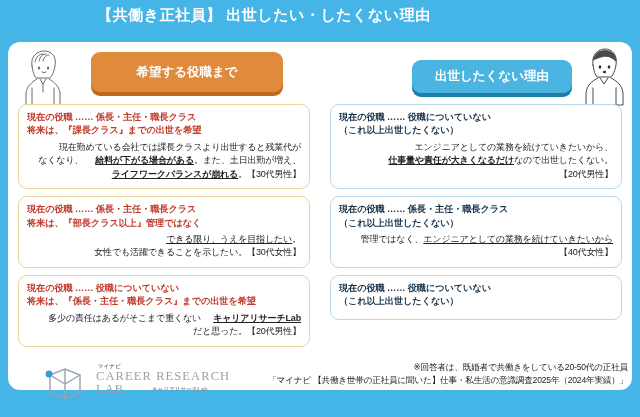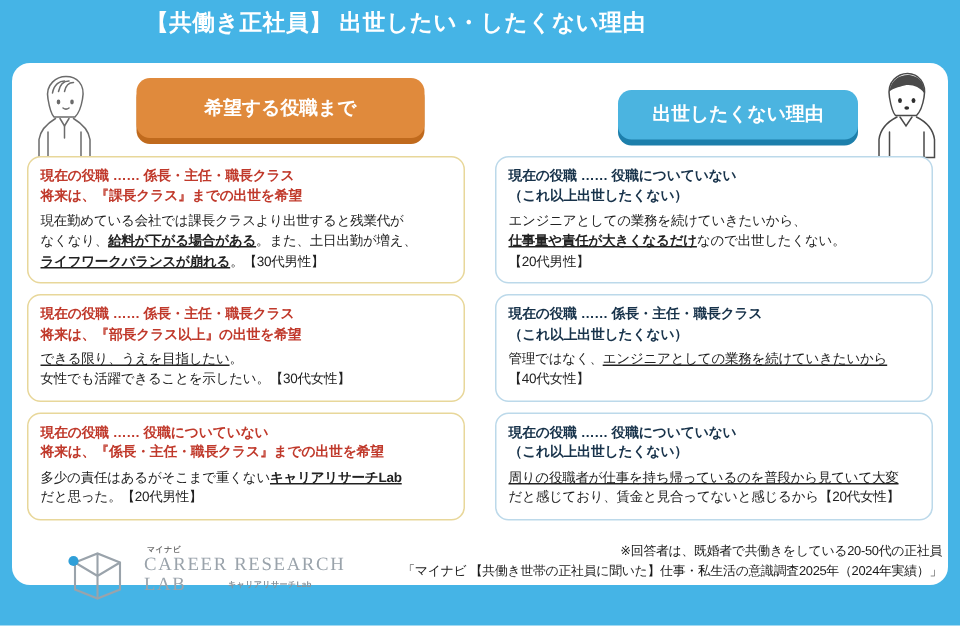--- a/index.html
+++ b/index.html
@@ -62,24 +62,24 @@
 
   .c-head{
     font-size:9.2px;font-weight:bold;line-height:1.45;
     margin-bottom:3px;letter-spacing:-.1px;
   }
   .card-left .c-head{color:#c0392b;}
   .card-right .c-head{color:#17324a;}
   .c-head .ln{display:block;white-space:nowrap;}
 
   .c-body{
-    font-size:9px;line-height:1.5;color:#222;letter-spacing:-.15px;
+    font-size:9px;line-height:1.5;color:#222;letter-spacing:-.15px;text-align:right;
   }
   .c-body .ln{display:block;white-space:nowrap;}
-  .u{text-decoration:underline;font-weight:bold;}
+  .u{text-decoration:underline;font-weight:bold;margin-left:12px;}
   .ub{text-decoration:underline;}
 
   
   .footer{
     position:absolute;left:8px;top:358px;width:624px;height:40px;
   }
   .logo{position:absolute;left:32px;top:6px;width:200px;height:34px;}
   .logo-kana{
     position:absolute;left:58px;top:-1px;font-size:5.2px;color:#6f6f6f;
     letter-spacing:.4px;font-weight:bold;
@@ -158,21 +158,21 @@
       <div class="c-body">
         <span class="ln">現在勤めている会社では課長クラスより出世すると残業代が</span>
         <span class="ln">なくなり、<span class="u">給料が下がる場合がある</span>。また、土日出勤が増え、</span>
         <span class="ln"><span class="u">ライフワークバランスが崩れる</span>。【30代男性】</span>
       </div>
     </div>
 
     <div class="card card-left">
       <div class="c-head">
         <span class="ln">現在の役職 …… 係長・主任・職長クラス</span>
-        <span class="ln">将来は、『部長クラス以上』の出世を希望</span>
+        <span class="ln">将来は、『部長クラス以上』管理ではなく</span>
       </div>
       <div class="c-body">
         <span class="ln"><span class="ub">できる限り、うえを目指したい</span>。</span>
         <span class="ln">女性でも活躍できることを示したい。【30代女性】</span>
       </div>
     </div>
 
     <div class="card card-left">
       <div class="c-head">
         <span class="ln">現在の役職 …… 役職についていない</span>
@@ -208,24 +208,20 @@
       <div class="c-body">
         <span class="ln">管理ではなく、<span class="ub">エンジニアとしての業務を続けていきたいから</span></span>
         <span class="ln">【40代女性】</span>
       </div>
     </div>
 
     <div class="card card-right">
       <div class="c-head">
         <span class="ln">現在の役職 …… 役職についていない</span>
         <span class="ln">（これ以上出世したくない）</span>
-      </div>
-      <div class="c-body">
-        <span class="ln"><span class="ub">周りの役職者が仕事を持ち帰っているのを普段から見ていて大変</span></span>
-        <span class="ln">だと感じており、賃金と見合ってないと感じるから【20代女性】</span>
       </div>
     </div>
 
   </div>
 
   <div class="footer">
 
     <div class="logo">
       <svg viewBox="0 0 52 34" width="52" height="34" style="position:absolute;left:0;top:2px;">
         <g fill="none" stroke="#9aa3ab" stroke-width="1.4">

